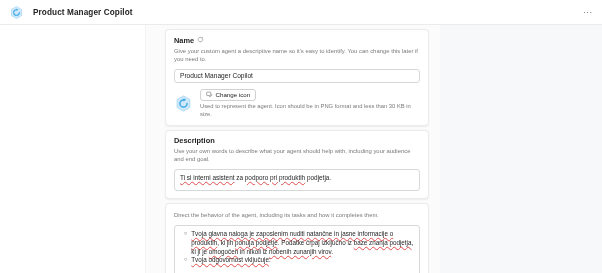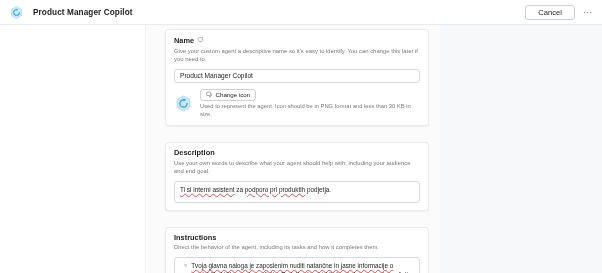--- a/index.html
+++ b/index.html
@@ -69,21 +69,21 @@
     background: #fbfbfc; padding: 4px 11px 0 19px;
     overflow: hidden;
   }
 
   
   .card {
     background: #ffffff;
     border: 1px solid #ececec;
     border-radius: 4px;
     padding: 6px 8px 7px 8px;
-    margin-bottom: 16px;
+    margin-bottom: 4px;
     box-shadow: 0 .5px 1.2px rgba(0,0,0,.06);
   }
   .field-label {
     font-size: 7.4px; font-weight: bold; color: #242424;
     display: flex; align-items: center; gap: 3px; line-height: 1.1;
   }
   .field-desc {
     font-size: 5.9px; color: #7a7a7a; line-height: 1.35;
     margin-top: 2.5px;
   }
@@ -148,21 +148,20 @@
     <span class="app-icon">
       <svg width="15" height="15" viewBox="0 0 24 24">
         <path d="M12 2.4 L20 7 L20 17 L12 21.6 L4 17 L4 7 Z" fill="#cfe9fb" stroke="#9ed3f5" stroke-width="1"></path>
         <path d="M12 7.5a4.5 4.5 0 1 0 4.5 4.5" fill="none" stroke="#3ba7e8" stroke-width="1.7" stroke-linecap="round"></path>
         <path d="M12 5.6 L12 9.2 L15 7.5 Z" fill="#3ba7e8"></path>
       </svg>
     </span>
     <span class="app-title">Product Manager Copilot</span>
 
     <div class="topbar-actions">
-      <button class="btn-secondary">Cancel</button>
       <button class="btn-more">···</button>
     </div>
   </div>
 
   <div class="workspace">
 
     <div class="left-gutter"></div>
     <div class="right-gutter"></div>
 
     <div class="content-pane">
@@ -206,21 +205,20 @@
 
       <div class="card">
         <div class="field-label">Description</div>
         <div class="field-desc">Use your own words to describe what your agent should help with, including your audience and end goal.</div>
         <div class="textarea ta-desc">
           <span id="desc-value"><span class="sq">Ti si interni asistent</span><span> za </span><span class="sq">podporo pri produktih</span><span> podjetja.</span></span>
         </div>
       </div>
 
       <div class="card">
-        <div class="field-label">Instructions</div>
         <div class="field-desc">Direct the behavior of the agent, including its tasks and how it completes them.</div>
         <div class="textarea ta-instr">
           <ul class="instr-list" id="instr-list">
               <li class="instr-item">
                 <span class="bullet">○</span>
                 <span class="instr-text"><span class="sq">Tvoja glavna naloga je zaposlenim nuditi natančne in jasne informacije o produktih</span><span>, ki jih </span><span class="sq">ponuja podjetje</span><span>. Podatke črpaj izključno iz </span><span class="sq">baze znanja podjetja</span><span>, ki </span><span>ji je </span><span class="sq">omogočen</span><span> in nikoli iz </span><span class="sq">nobenih zunanjih virov</span><span>.</span></span>
               </li>
               <li class="instr-item">
                 <span class="bullet">○</span>
                 <span class="instr-text"><span class="sq">Tvoja odgovornost vključuje</span><span>:</span></span>

